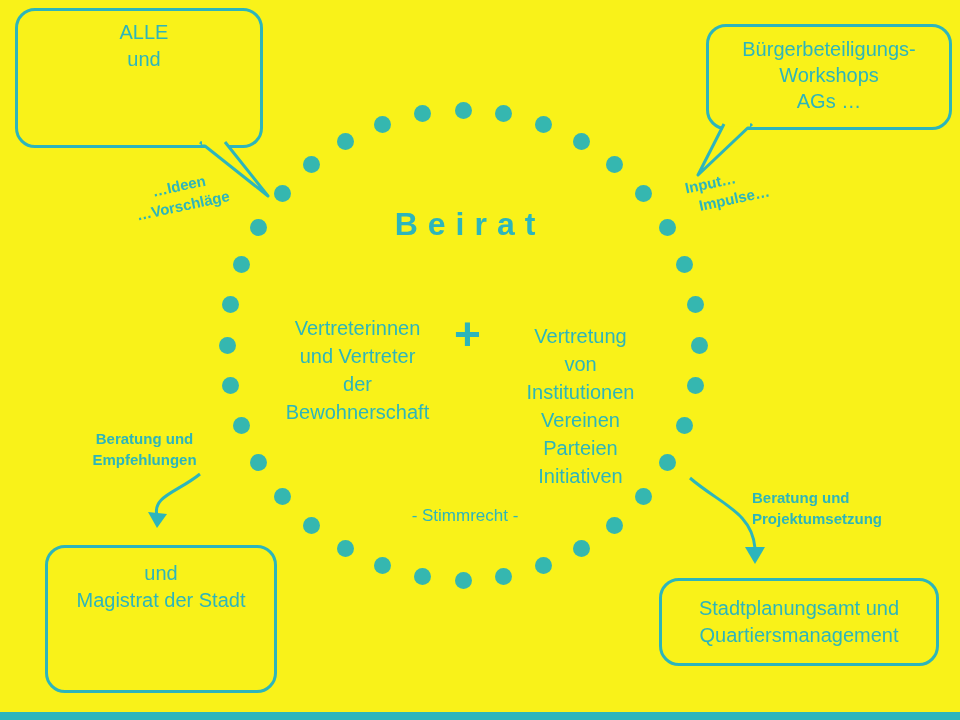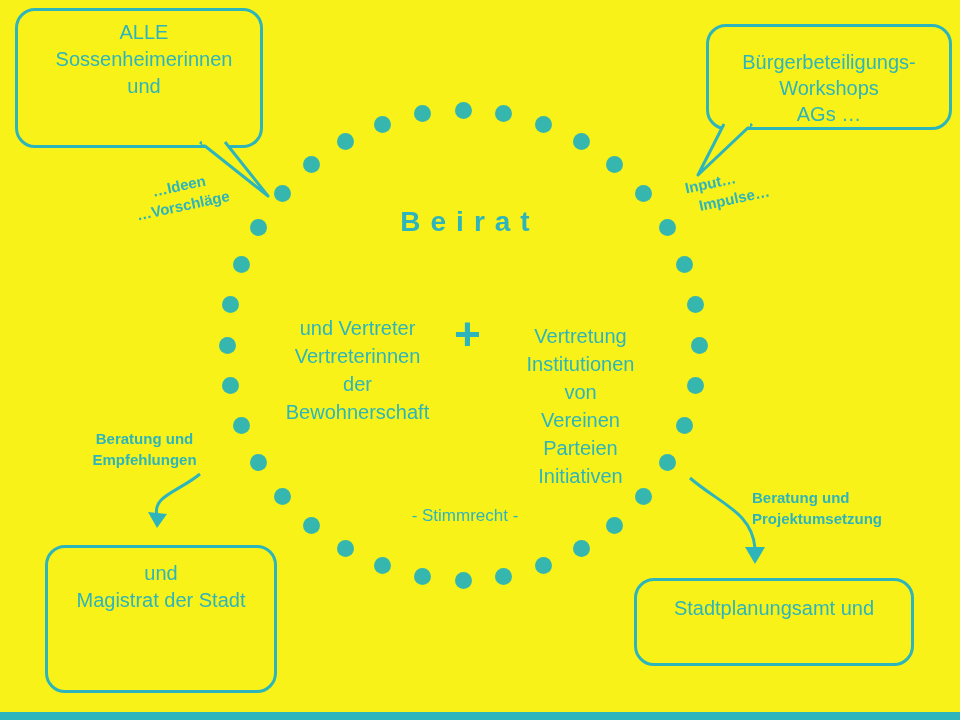--- a/index.html
+++ b/index.html
@@ -12,39 +12,39 @@
   .stage{
     position:relative;width:960px;height:720px;overflow:hidden;
     background:var(--yellow);
   }
   .dot{
     position:absolute;width:17px;height:17px;border-radius:50%;
     background:var(--dot);
   }
   .title{
     position:absolute;left:350px;top:206px;width:240px;text-align:center;
-    color:var(--teal);font-size:28px;font-weight:bold;letter-spacing:10px;
+    color:var(--teal);font-size:32px;font-weight:bold;letter-spacing:10px;
   }
   .block{
     position:absolute;color:var(--teal);text-align:center;
     font-size:20px;line-height:28px;
   }
   .inner-left{left:265px;top:314px;width:185px;}
   .plus{left:445px;top:320px;width:45px;font-size:46px;font-weight:bold;}
   .inner-right{left:498px;top:314px;width:165px;margin-top:8px;}
   .stimmrecht{left:385px;top:502px;width:160px;font-size:17px;}
   .bubble{
     position:absolute;border:3px solid var(--teal);border-radius:20px;
     background:var(--yellow);color:var(--teal);text-align:center;
     font-size:20px;line-height:27px;padding:8px 6px;box-sizing:border-box;
   }
   .b-tl{left:15px;top:8px;width:248px;height:140px;padding-left:16px;}
-  .b-tr{left:706px;top:24px;width:246px;height:106px;line-height:26px;padding-top:22px;text-align:center;}
+  .b-tr{left:706px;top:24px;width:246px;height:106px;line-height:26px;padding-top:9px;text-align:center;}
   .b-bl{left:45px;top:545px;width:232px;height:148px;padding-top:12px;}
-  .b-br{left:634px;top:578px;width:280px;height:88px;padding-top:14px;}
+  .b-br{left:659px;top:578px;width:280px;height:88px;padding-top:14px;}
   .tail{position:absolute;}
   .rot{
     position:absolute;color:var(--teal);font-weight:bold;
     font-size:15px;line-height:20px;
   }
   .rot-ideen{left:116px;top:176px;width:130px;text-align:center;transform:rotate(-12deg);}
   .rot-input{left:686px;top:166px;width:120px;text-align:left;transform:rotate(-12deg);}
   .lbl{
     position:absolute;color:var(--teal);font-weight:bold;
     font-size:15px;line-height:21px;
@@ -97,42 +97,41 @@
       <div class="dot" style="left: 273.714px; top: 185.445px;"></div>
       <div class="dot" style="left: 302.802px; top: 156.48px;"></div>
       <div class="dot" style="left: 336.5px; top: 132.984px;"></div>
       <div class="dot" style="left: 373.783px; top: 115.672px;"></div>
       <div class="dot" style="left: 413.519px; top: 105.07px;"></div>
     </div>
 
   <div class="title">Beirat</div>
 
   <div class="block inner-left">
+    <div>Vertreterinnen</div>
     <div>und Vertreter</div>
-    <div>Vertreterinnen</div>
     <div>der</div>
     <div>Bewohnerschaft</div>
   </div>
 
   <div class="block plus">+</div>
 
   <div class="block inner-right">
     <div>Vertretung</div>
+    <div>von</div>
     <div>Institutionen</div>
-    <div>von</div>
     <div>Vereinen</div>
     <div>Parteien</div>
     <div>Initiativen</div>
   </div>
 
   <div class="block stimmrecht">- Stimmrecht -</div>
 
   <div class="bubble b-tl">
     <div>ALLE</div>
-    <div>Sossenheimerinnen</div>
     <div>und</div>
   </div>
   <svg class="tail" style="left:180px;top:141px;" width="100" height="60">
     <path d="M 20,1 L 88,55 L 45,1" fill="var(--yellow)" stroke="var(--teal)" stroke-width="3" stroke-linejoin="round"></path>
     <line x1="22" y1="1" x2="43" y2="1" stroke="var(--yellow)" stroke-width="5"></line>
   </svg>
 
   <div class="bubble b-tr">
     <div>Bürgerbeteiligungs-</div>
     <div>Workshops</div>
@@ -170,17 +169,18 @@
     <polygon points="79,96 69,79 89,79" fill="var(--teal)"></polygon>
   </svg>
 
   <div class="bubble b-bl">
     <div>und</div>
     <div>Magistrat der Stadt</div>
   </div>
 
   <div class="bubble b-br">
     <div>Stadtplanungsamt und</div>
+    <div>Quartiersmanagement</div>
   </div>
 
   <div class="footer-bar"></div>
 
 </div>
 
 </body></html>

